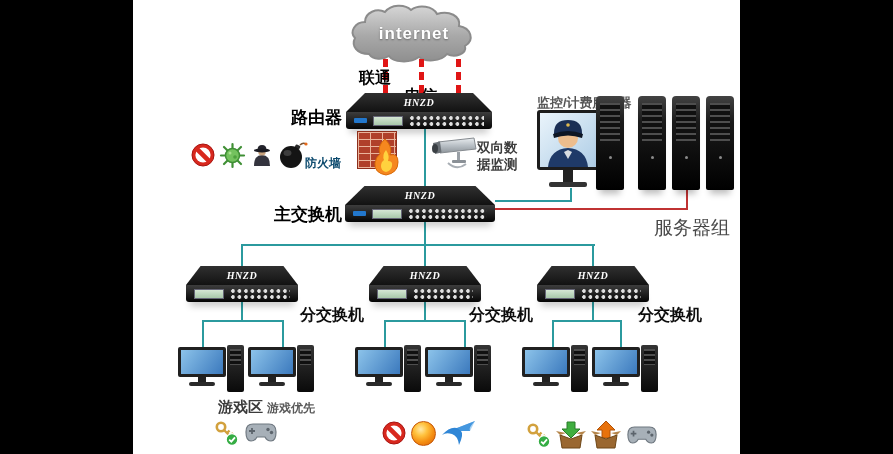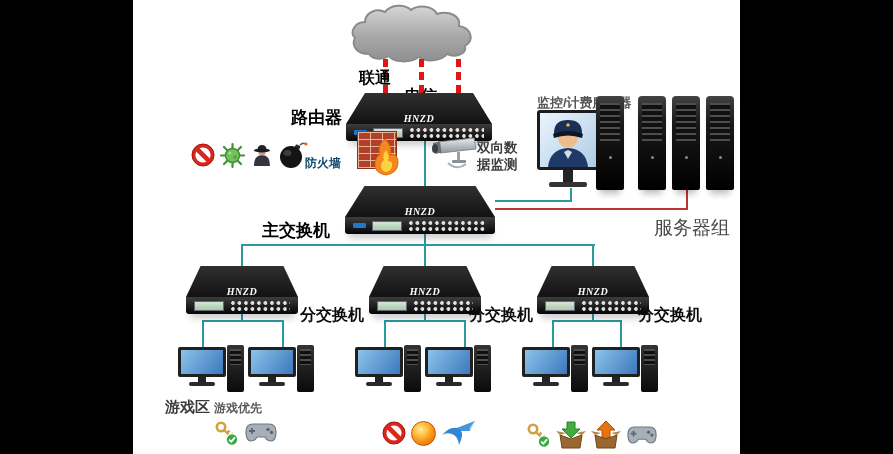--- a/index.html
+++ b/index.html
@@ -13,23 +13,23 @@
   .tl{position:absolute;background:#2b9a9e;}
   .tl.h{height:2px;} .tl.v{width:2px;}
   .rl{position:absolute;background:#c03232;}
   .rl.h{height:2px;} .rl.v{width:2px;}
   .dash{position:absolute;width:5px;background:repeating-linear-gradient(180deg,#e01515 0 8px,rgba(0,0,0,0) 8px 13px);}
   
   .cloud-label{position:absolute;left:350px;top:24px;width:128px;text-align:center;
     color:#fff;font-weight:bold;font-size:17px;letter-spacing:1px;text-shadow:0 1px 2px #666;}
   
   .device{position:absolute;}
-  .dev-top{height:31px;background:linear-gradient(#303030,#121212);
+  .dev-top{height:19px;background:linear-gradient(#303030,#121212);
     clip-path:polygon(13% 0,87% 0,100% 100%,0 100%);
-    display:flex;align-items:flex-end;justify-content:center;}
+    display:flex;align-items:center;justify-content:center;}
   .brand{color:#fff;font:italic bold 10px "Liberation Serif","DejaVu Serif",serif;letter-spacing:.5px;}
   .dev-body{height:17px;background:linear-gradient(#3d3d3d,#050505);border-radius:0 0 3px 3px;
     display:flex;align-items:center;gap:6px;padding:0 8px;
     box-shadow:0 8px 7px -4px rgba(0,0,0,.22);}
   .dev-logo{width:13px;height:5px;background:#2277cc;border-radius:1px;flex:0 0 auto;}
   .dev-lcd{width:28px;height:8px;background:linear-gradient(#d5e6d4,#a8c8aa);border:1px solid #667;flex:0 0 auto;}
   .dev-ports{flex:1;height:12px;
     background-image:radial-gradient(circle at 3px 3px,#e2e2e2 1.6px,rgba(0,0,0,0) 2.1px);
     background-size:6.5px 6px;}
   
@@ -59,21 +59,21 @@
   .brick{position:absolute;left:357px;top:131px;width:38px;height:36px;background:#b0402a;
     background-image:linear-gradient(#eab49b 1px,rgba(0,0,0,0) 1px),
                      linear-gradient(90deg,#eab49b 1px,rgba(0,0,0,0) 1px);
     background-size:100% 7px,12px 100%;border:1px solid #8d2f1c;}
   
   .lbl-big{position:absolute;font-weight:bold;font-size:17px;color:#000;margin-top:7px;}
   .lbl-mid{position:absolute;font-weight:bold;font-size:16px;color:#0d0d0d;}
   .lbl-isp{position:absolute;font-weight:bold;font-size:16px;color:#000;}
   .lbl-grey{position:absolute;font-size:13px;color:#4a4a4a;}
   .lbl-cam{position:absolute;left:477px;top:139px;font-size:13.5px;font-weight:bold;color:#3c3c3c;line-height:17px;}
-  .zone-label{position:absolute;top:398px;text-align:left;white-space:nowrap;}
+  .zone-label{position:absolute;top:398px;text-align:right;white-space:nowrap;}
   .zone-name{font-size:15px;font-weight:bold;color:#3b3b3b;}
   .zone-policy{font-size:12px;font-weight:bold;color:#5a5a5a;margin-left:4px;}
   .icon-row{position:absolute;top:420px;display:flex;align-items:center;gap:5px;}
   .orange-ball{width:23px;height:23px;border-radius:50%;border:1px solid #c55505;
     background:radial-gradient(circle at 38% 32%,#ffe9a8 0%,#ffc23e 30%,#f58f12 60%,#d95f06 100%);}
   .watermark{position:absolute;top:419px;right:6px;color:#fff;font-weight:bold;font-size:21px;
     letter-spacing:1px;text-shadow:0 0 3px #000,0 0 1px #000;white-space:nowrap;}
 </style>
 </head>
 <body>
@@ -112,20 +112,21 @@
   <svg class="abs" style="left:348px;top:3px" width="132" height="62" viewBox="0 0 132 62">
     <defs>
       <linearGradient id="cg" x1="0" y1="0" x2="0" y2="1">
         <stop offset="0" stop-color="#d6d6d6"></stop>
           <stop offset=".55" stop-color="#a8a8a8"></stop>
           <stop offset="1" stop-color="#8f8f8f"></stop>
       </linearGradient>
     </defs>
     <path d="M21,51 C9,51 3,43 7,35 C1,29 7,19 17,19 C17,9 29,5 37,9 C43,1 57,1 63,7 C71,1 85,3 89,11 C101,7 113,13 111,23 C123,25 127,37 117,43 C119,51 107,55 99,51 C93,59 77,59 71,54 C61,61 45,59 41,53 C35,57 25,57 21,51 Z" fill="url(#cg)" stroke="#8b8b8b" stroke-width="2"></path>
   </svg>
+  <div class="cloud-label">internet</div>
 
   <div class="dash" style="left:383px;top:59px;height:36px"></div>
   <div class="dash" style="left:419px;top:59px;height:36px"></div>
   <div class="dash" style="left:456px;top:59px;height:36px"></div>
   <div class="lbl-isp" style="left:359px;top:68px">联通</div>
   <div class="lbl-isp" style="left:405px;top:86px">电信</div>
 
   <div class="lbl-big" style="left:270px;top:99px;width:72px;text-align:right">路由器</div>
   <div class="device" style="left:346px;top:93px;width:146px">
     <div class="dev-top">
@@ -218,21 +219,21 @@
     </svg>
   </div>
   <div class="omon-neck"></div>
   <div class="omon-base"></div>
   <div class="tower" style="left:596px;top:96px"></div>
   <div class="tower" style="left:638px;top:96px"></div>
   <div class="tower" style="left:672px;top:96px"></div>
   <div class="tower" style="left:706px;top:96px"></div>
   <div class="lbl-grey" style="left:654px;top:215px;font-size:19px">服务器组</div>
 
-  <div class="lbl-big" style="left:262px;top:212px;width:80px;">主交换机</div>
+  <div class="lbl-big" style="left:262px;top:196px;width:80px;text-align:right">主交换机</div>
   <div class="device" style="left:345px;top:186px;width:150px">
     <div class="dev-top">
       <span class="brand">HNZD</span>
     </div>
     <div class="dev-body">
       <span class="dev-logo"></span>
       <span class="dev-lcd"></span>
       <span class="dev-ports"></span>
     </div>
   </div>

